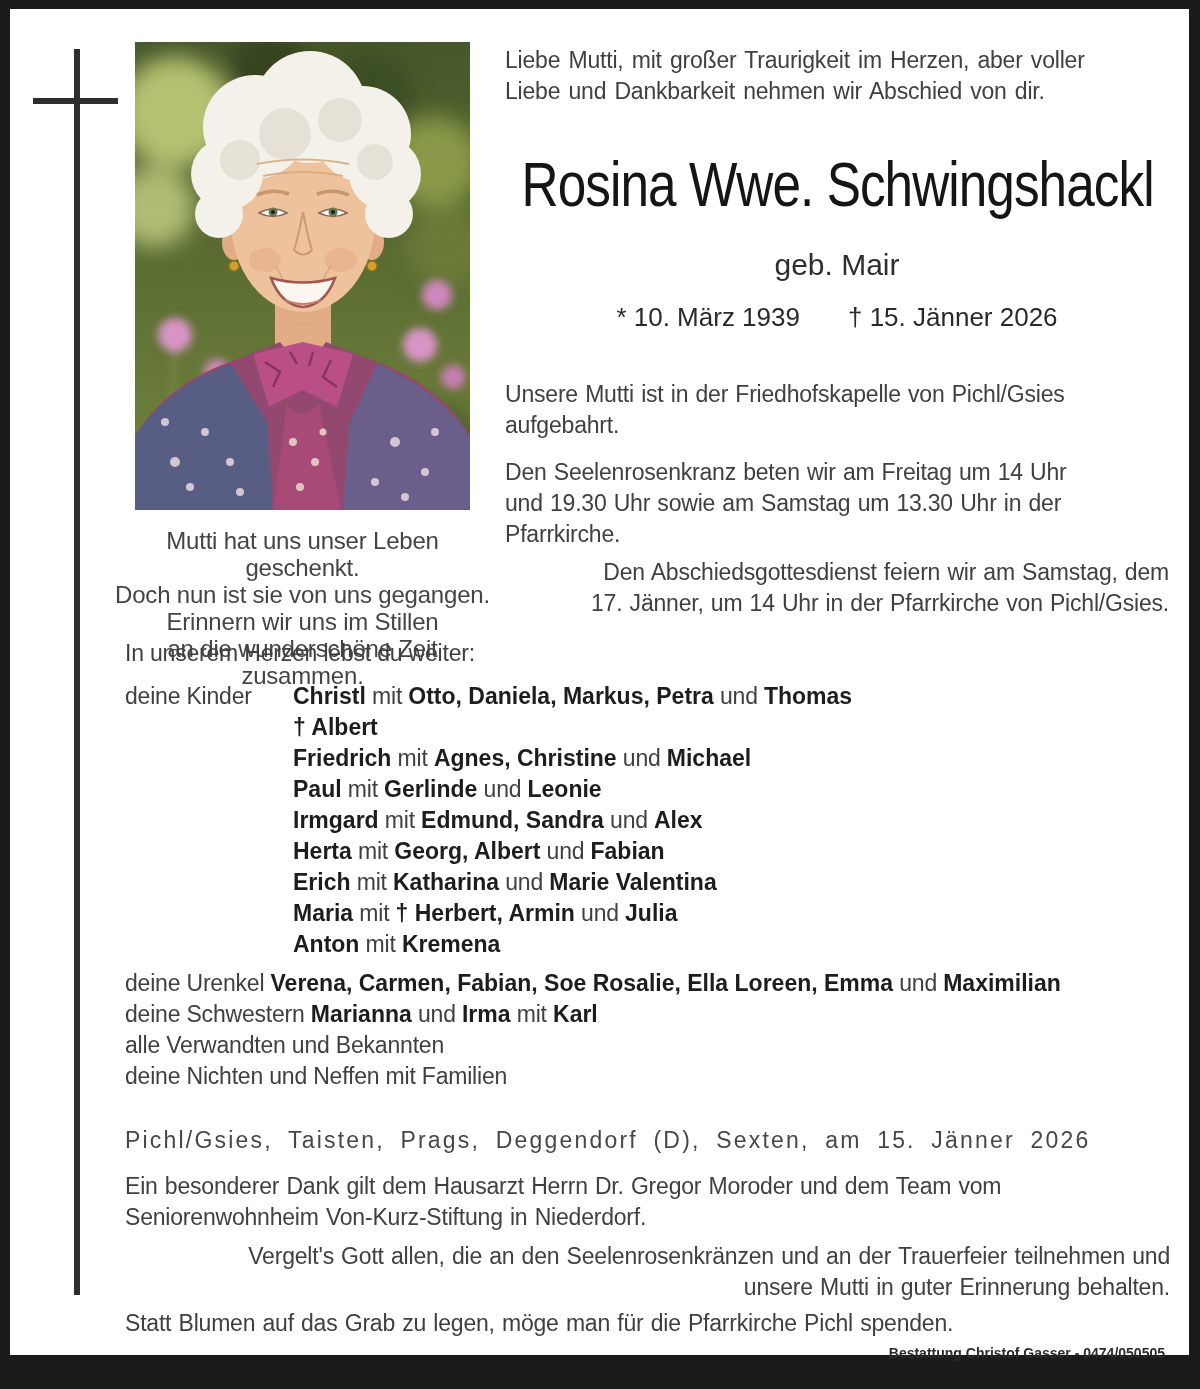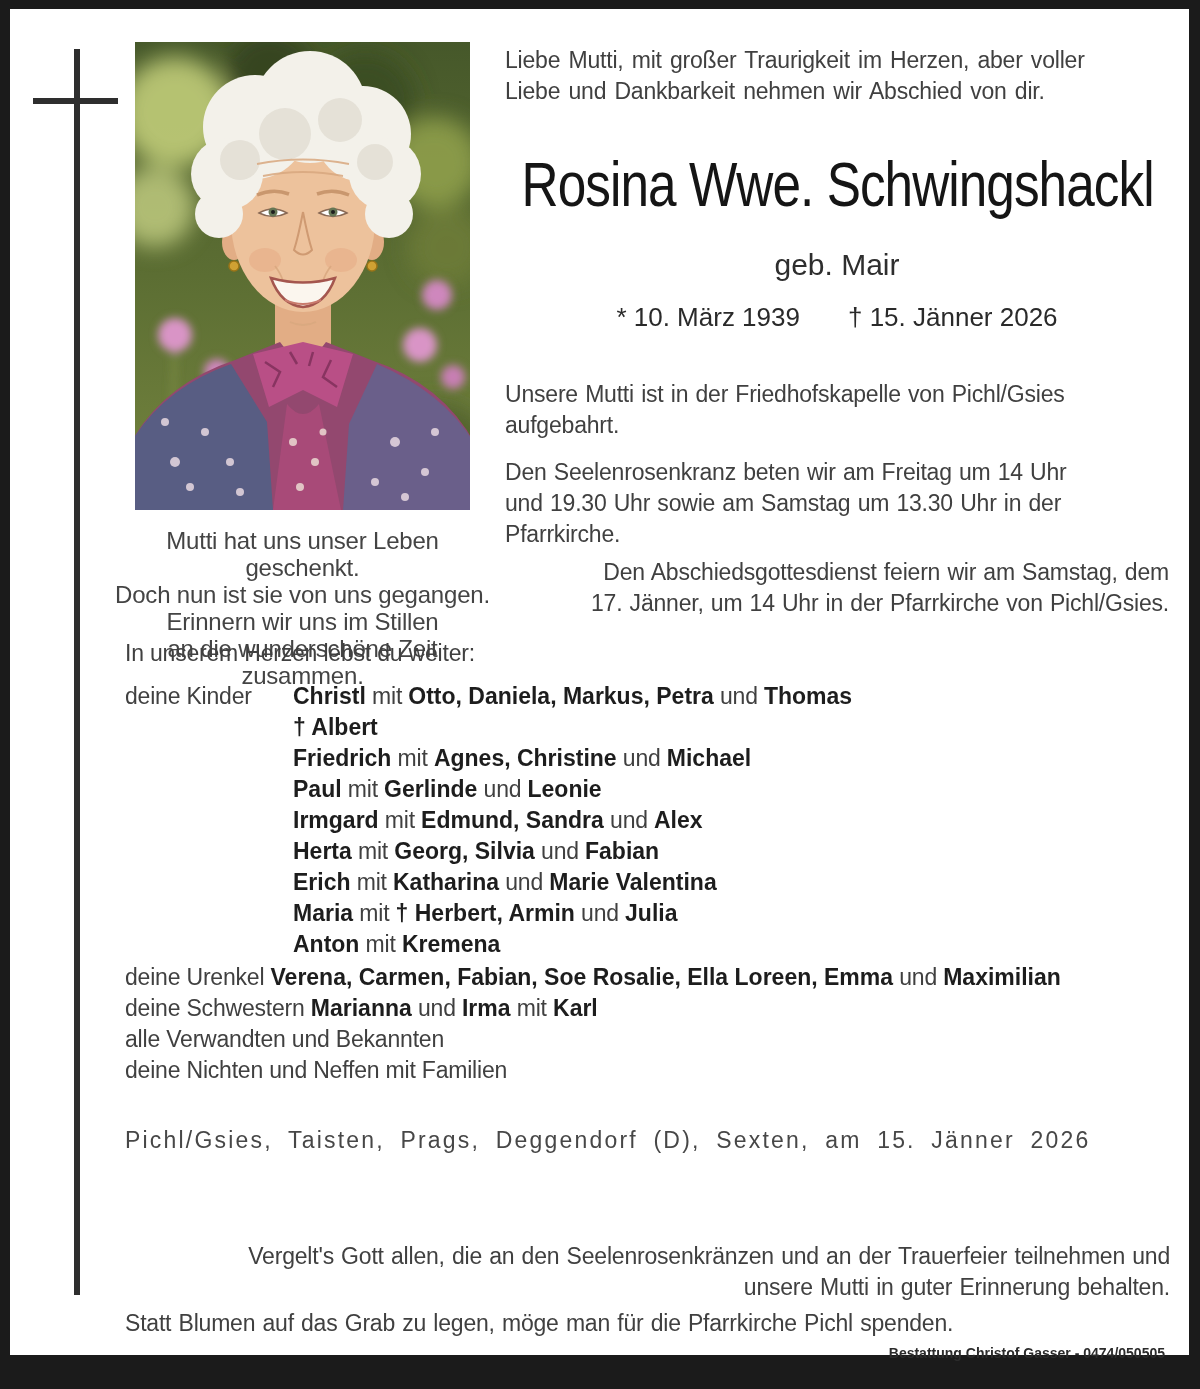--- a/index.html
+++ b/index.html
@@ -40,21 +40,21 @@
   .p1{top:370px;}
   .p2{top:448px;}
   .p3{top:548px;text-align:right;}
 
   .family{position:absolute;left:115px;top:629px;width:1050px;font-size:23px;color:#404040;letter-spacing:-0.2px;}
   .fam-heading{line-height:31px;}
   .children-block{position:relative;margin-top:12px;}
   .fam-label{position:absolute;left:0;top:0;line-height:31px;}
   .children-lines{margin-left:168px;}
   .fam-line{line-height:31px;white-space:nowrap;}
-  .others-lines{margin-top:2px;}
+  .others-lines{margin-top:8px;}
   .seg-light{font-weight:400;color:#404040;}
   .seg-bold{font-weight:700;color:#1d1d1d;letter-spacing:0;}
 
   .places{
     position:absolute;left:115px;top:1116px;width:1050px;
     font-size:23px;line-height:31px;color:#474747;
     letter-spacing:2.2px;word-spacing:7px;white-space:nowrap;
   }
   .bpara{position:absolute;left:115px;width:1045px;font-size:23px;line-height:31px;color:#404040;letter-spacing:-0.2px;word-spacing:1px;}
   .thanks1{top:1162px;}
@@ -203,32 +203,33 @@
   <div class="family">
     <div class="fam-heading">In unserem Herzen lebst du weiter:</div>
     <div class="children-block">
       <div class="fam-label">deine Kinder</div>
       <div class="children-lines" id="children-lines">
           <div class="fam-line"><span class="seg-bold">Christl</span><span class="seg-light"> mit </span><span class="seg-bold">Otto, Daniela, Markus, Petra</span><span class="seg-light"> und </span><span class="seg-bold">Thomas</span></div>
           <div class="fam-line"><span class="seg-bold">† Albert</span></div>
           <div class="fam-line"><span class="seg-bold">Friedrich</span><span class="seg-light"> mit </span><span class="seg-bold">Agnes, Christine</span><span class="seg-light"> und </span><span class="seg-bold">Michael</span></div>
           <div class="fam-line"><span class="seg-bold">Paul</span><span class="seg-light"> mit </span><span class="seg-bold">Gerlinde</span><span class="seg-light"> und </span><span class="seg-bold">Leonie</span></div>
           <div class="fam-line"><span class="seg-bold">Irmgard</span><span class="seg-light"> mit </span><span class="seg-bold">Edmund, Sandra</span><span class="seg-light"> und </span><span class="seg-bold">Alex</span></div>
-          <div class="fam-line"><span class="seg-bold">Herta</span><span class="seg-light"> mit </span><span class="seg-bold">Georg, Silvia</span><span class="seg-light"> und </span><span class="seg-bold">Fabian</span></div>
+          <div class="fam-line"><span class="seg-bold">Herta</span><span class="seg-light"> mit </span><span class="seg-bold">Georg, Albert</span><span class="seg-light"> und </span><span class="seg-bold">Fabian</span></div>
           <div class="fam-line"><span class="seg-bold">Erich</span><span class="seg-light"> mit </span><span class="seg-bold">Katharina</span><span class="seg-light"> und </span><span class="seg-bold">Marie Valentina</span></div>
           <div class="fam-line"><span class="seg-bold">Maria</span><span class="seg-light"> mit </span><span class="seg-bold">† Herbert, Armin</span><span class="seg-light"> und </span><span class="seg-bold">Julia</span></div>
           <div class="fam-line"><span class="seg-bold">Anton</span><span class="seg-light"> mit </span><span class="seg-bold">Kremena</span></div>
         </div>
     </div>
     <div class="others-lines" id="others-lines">
         <div class="fam-line"><span class="seg-light">deine Urenkel </span><span class="seg-bold">Verena, Carmen, Fabian, Soe Rosalie, Ella Loreen, Emma</span><span class="seg-light"> und </span><span class="seg-bold">Maximilian</span></div>
         <div class="fam-line"><span class="seg-light">deine Schwestern </span><span class="seg-bold">Marianna</span><span class="seg-light"> und </span><span class="seg-bold">Irma</span><span class="seg-light"> mit </span><span class="seg-bold">Karl</span></div>
         <div class="fam-line"><span class="seg-light">alle Verwandten und Bekannten</span></div>
         <div class="fam-line"><span class="seg-light">deine Nichten und Neffen mit Familien</span></div>
       </div>
   </div>
 
   <div class="places">Pichl/Gsies, Taisten, Prags, Deggendorf (D), Sexten, am 15. Jänner 2026</div>
+  <div class="bpara thanks1">Ein besonderer Dank gilt dem Hausarzt Herrn Dr. Gregor Moroder und dem Team vom<br>Seniorenwohnheim Von-Kurz-Stiftung in Niederdorf.</div>
   <div class="bpara thanks2">Vergelt's Gott allen, die an den Seelenrosenkränzen und an der Trauerfeier teilnehmen und<br>unsere Mutti in guter Erinnerung behalten.</div>
   <div class="bpara donation">Statt Blumen auf das Grab zu legen, möge man für die Pfarrkirche Pichl spenden.</div>
   <div class="funeral">Bestattung Christof Gasser - 0474/050505</div>
 
 </div>
 
 </body></html>

